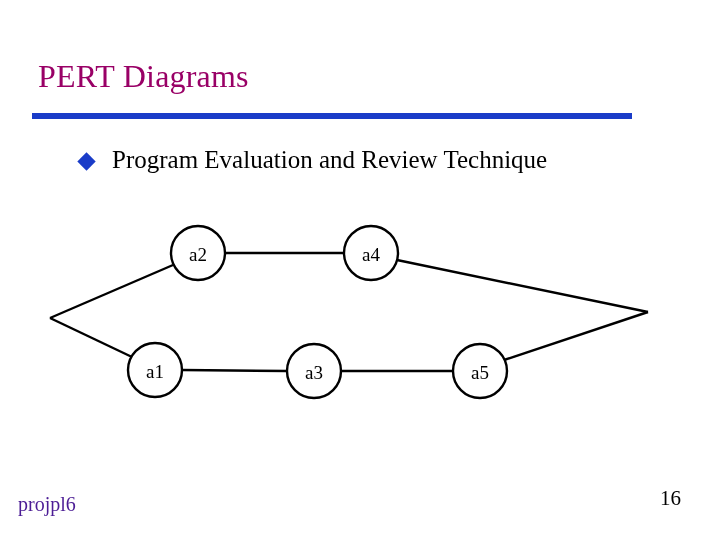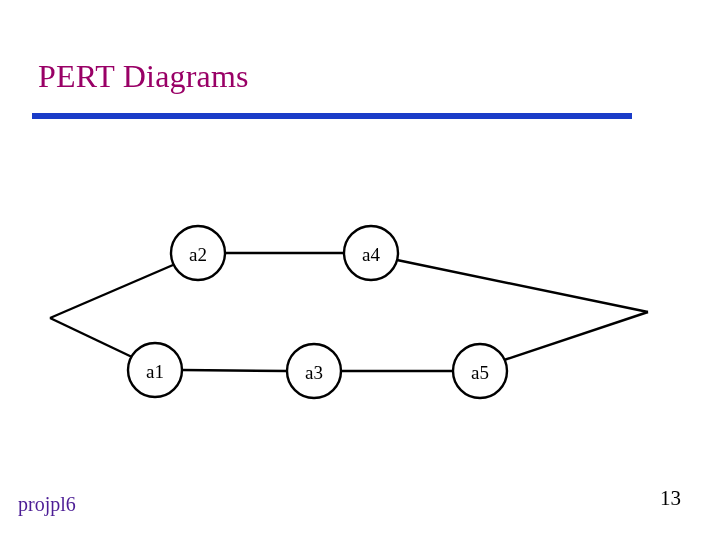--- a/index.html
+++ b/index.html
@@ -118,20 +118,24 @@
 </style>
 </head>
 <body>
 
 <div id="slide">
 
   <div id="slide-title">PERT Diagrams</div>
 
   <div id="title-rule"></div>
 
+  <div id="bullet-row">
+    <span id="bullet-marker"></span>
+    <span id="bullet-text">Program Evaluation and Review Technique</span>
+  </div>
 
   <div id="pert-diagram">
     <svg id="pert-svg" width="720" height="250" viewBox="0 0 720 250">
 
       <line class="pert-edge" x1="42" y1="128" x2="165" y2="75"></line>
       <line class="pert-edge" x1="42" y1="128" x2="124" y2="167"></line>
 
       <line class="pert-edge" x1="217" y1="63" x2="336" y2="63"></line>
       <line class="pert-edge" x1="389" y1="70" x2="640" y2="122"></line>
 
@@ -161,15 +165,15 @@
 
       <g>
         <circle class="pert-node-circle" cx="472" cy="181" r="27"></circle>
         <text class="pert-node-label" x="472" y="182">a5</text>
       </g>
     </svg>
   </div>
 
   <div id="footer-label">projpl6</div>
 
-  <div id="slide-number">13</div>
+  <div id="slide-number">16</div>
 
 </div>
 
 </body></html>

